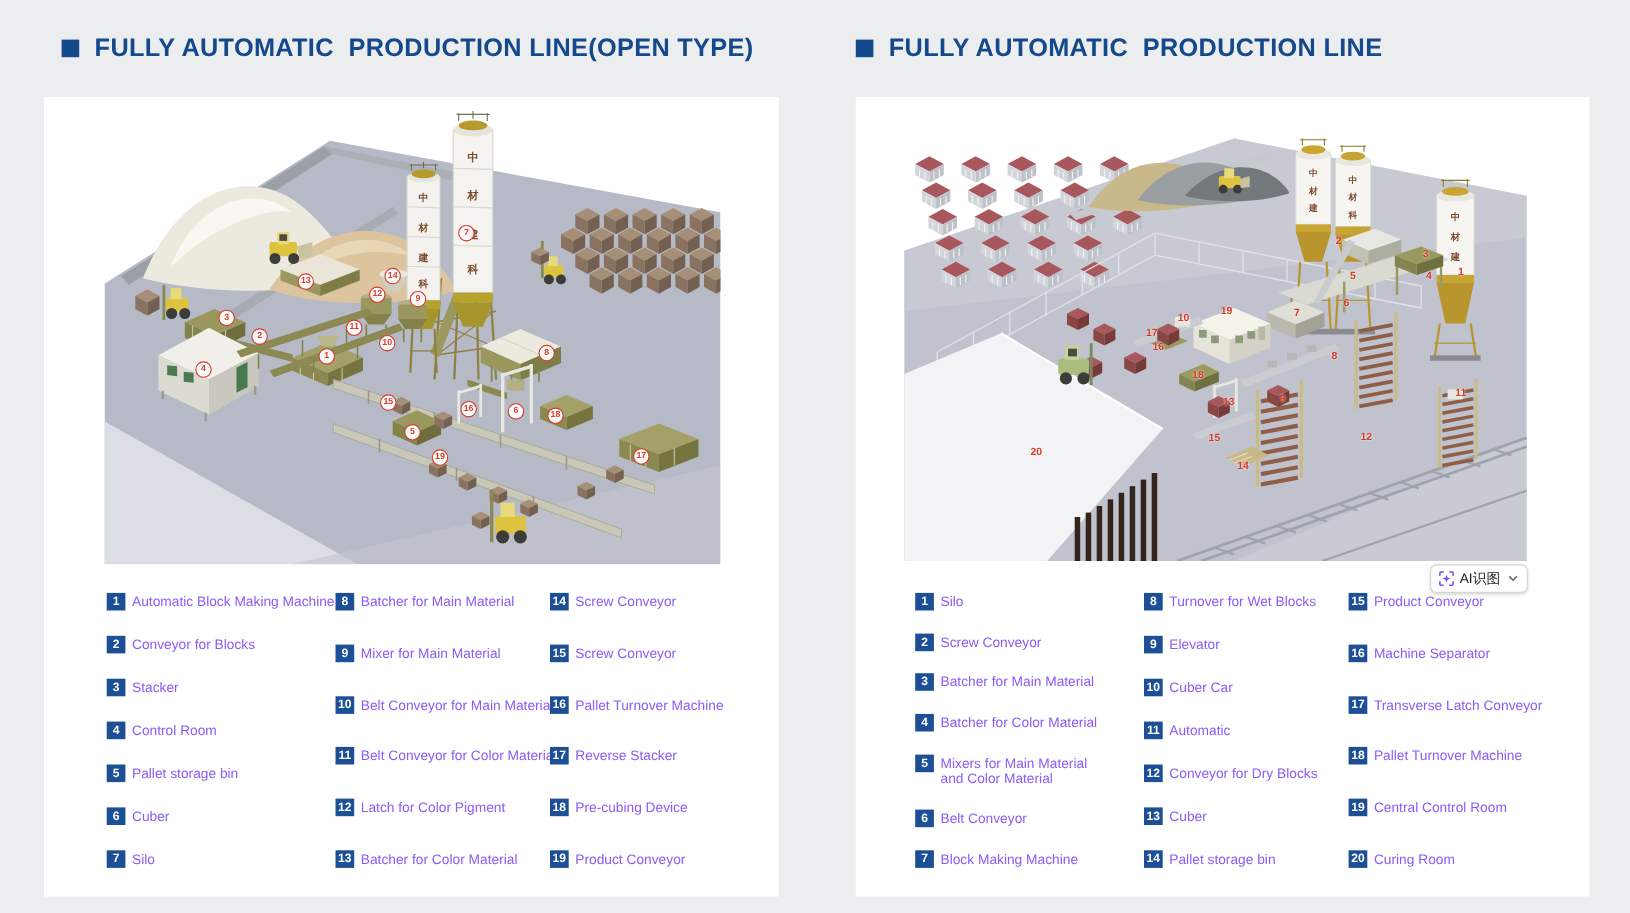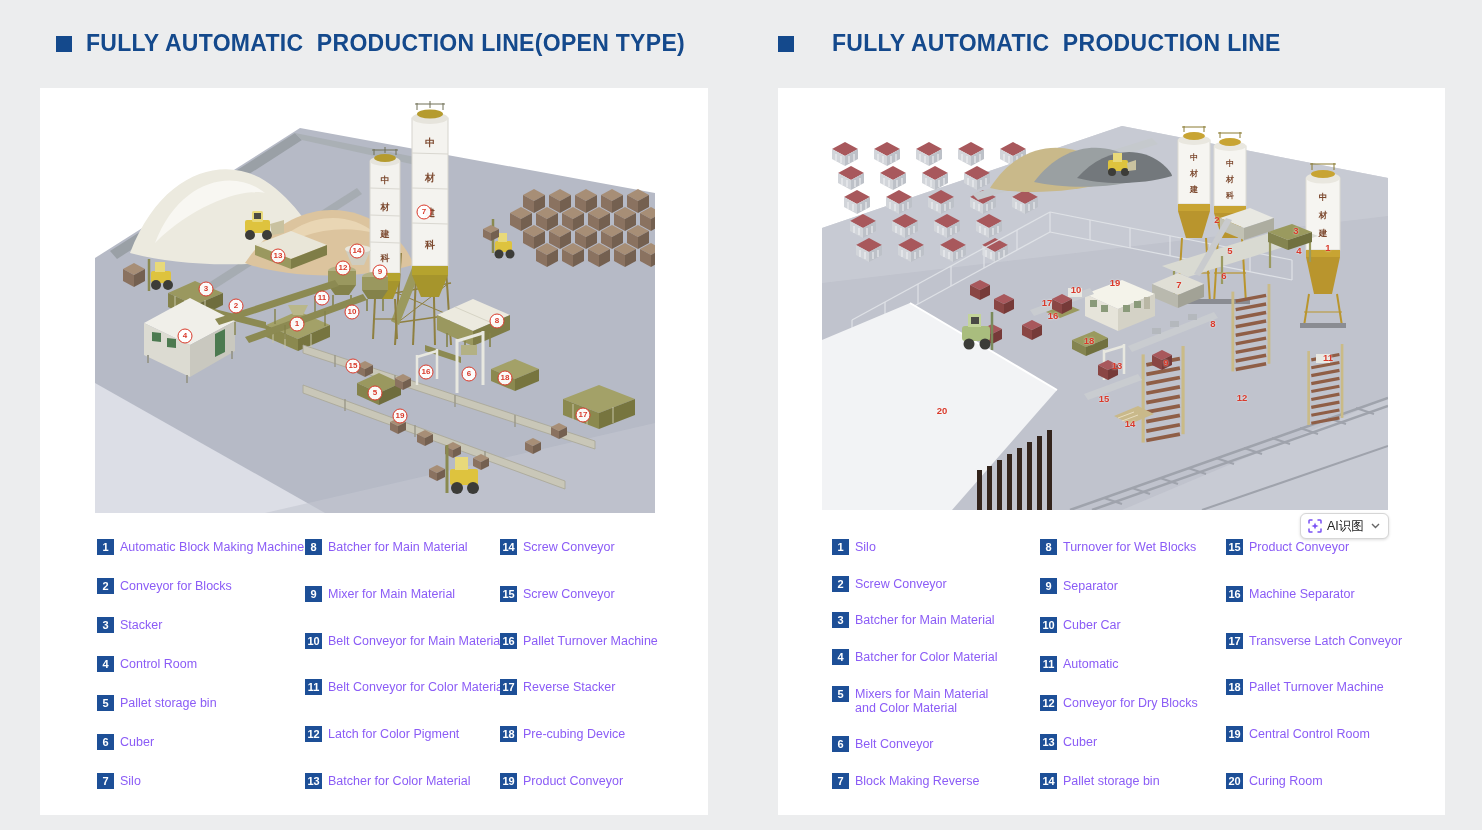--- a/index.html
+++ b/index.html
@@ -6,21 +6,21 @@
   body{
     width:1482px;height:830px;position:relative;overflow:hidden;
     background:#ecedee;
     font-family:"Liberation Sans",sans-serif;
   }
   .section-title{
     position:absolute;top:30px;display:flex;align-items:center;
     color:#14498c;font-size:23px;font-weight:bold;letter-spacing:.3px;white-space:pre;
   }
   .title-square{width:16px;height:16px;background:#14498c;margin-right:14px;flex:0 0 auto;}
-  #title-0{left:36px;margin-left:20px;} #title-1{left:778px;gap:24px;}
+  #title-0{left:36px;margin-left:20px;} #title-1{left:778px;}
 
   .card{position:absolute;top:88px;height:727px;background:#ffffff;}
   #card-0{left:40px;width:668px;}
   #card-1{left:778px;width:667px;}
 
   .scene{position:absolute;}
   #scene-0{left:55px;top:5px;width:560px;height:420px;}
   #scene-1{left:44px;top:10px;width:566px;height:412px;}
   .scene svg{display:block;width:100%;height:100%;}
   .markers{position:absolute;left:0;top:0;right:0;bottom:0;pointer-events:none;}
@@ -763,31 +763,31 @@
         <span class="badge">5</span>
         <span class="label">Mixers for Main Material
 and Color Material</span>
       </div>
       <div class="legend-item">
         <span class="badge">6</span>
         <span class="label">Belt Conveyor</span>
       </div>
       <div class="legend-item">
         <span class="badge">7</span>
-        <span class="label">Block Making Reverse</span>
+        <span class="label">Block Making Machine</span>
       </div>
     </div>
   <div class="legend c1" id="legend-1-1">
       <div class="legend-item">
         <span class="badge">8</span>
         <span class="label">Turnover for Wet Blocks</span>
       </div>
       <div class="legend-item">
         <span class="badge">9</span>
-        <span class="label">Separator</span>
+        <span class="label">Elevator</span>
       </div>
       <div class="legend-item">
         <span class="badge">10</span>
         <span class="label">Cuber Car</span>
       </div>
       <div class="legend-item">
         <span class="badge">11</span>
         <span class="label">Automatic</span>
       </div>
       <div class="legend-item">

